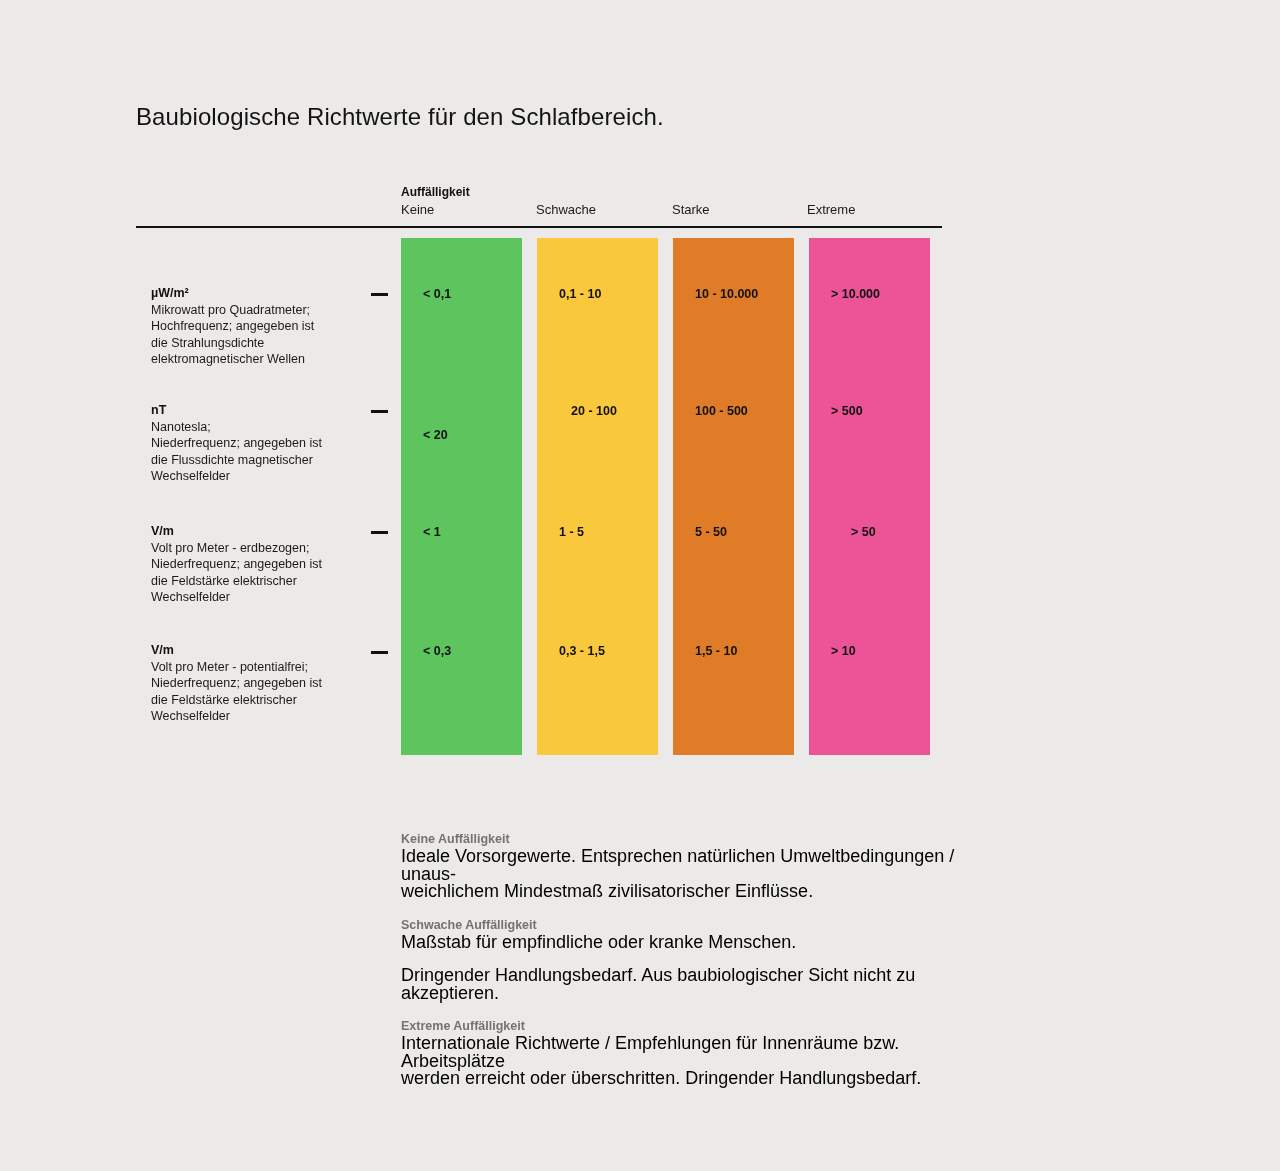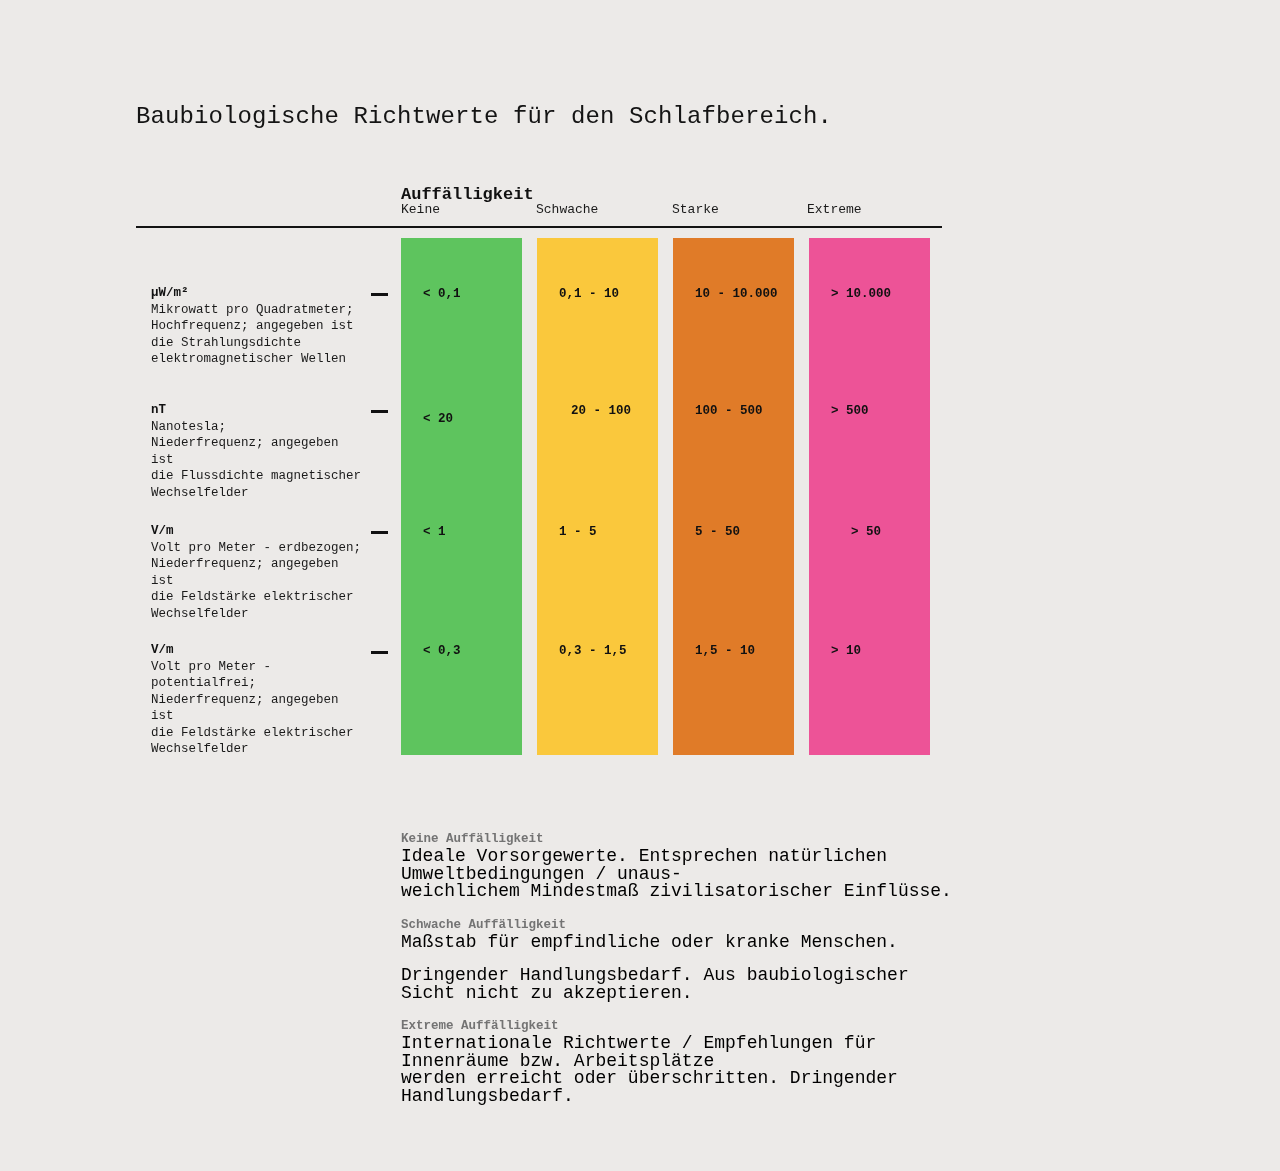--- a/index.html
+++ b/index.html
@@ -15,40 +15,39 @@
     position: relative;
     overflow: hidden;
   }
 
   .page {
     position: absolute;
     left: 0;
     top: 0;
     width: 1280px;
     height: 1171px;
-    font-family: Liberation Mono, monospace;
   }
 
   .title {
     position: absolute;
     left: 136px;
     top: 103px;
     font-size: 24px;
     font-weight: 400;
     letter-spacing: 0.1px;
     color: #141414;
     white-space: nowrap;
   }
 
   
   .header-group-label {
     position: absolute;
     left: 401px;
     top: 185px;
-    font-size: 17px;
+    font-size: 12px;
     font-weight: bold;
     color: #111;
   }
 
   .col-head {
     position: absolute;
     top: 202px;
     font-size: 13px;
     color: #1a1a1a;
   }
@@ -163,21 +162,21 @@
   <div class="value" style="left:831px; top:287px;">&gt; 10.000</div>
 
   <div class="row-label" style="top:402px;">
     <div class="row-unit">nT</div>
     <div class="row-desc" style="white-space:pre-line;">Nanotesla;
 Niederfrequenz; angegeben ist
 die Flussdichte magnetischer
 Wechselfelder</div>
   </div>
   <div class="row-dash" style="top:410px;"></div>
-  <div class="value" style="left:423px; top:412px;">&lt; 20</div>
+  <div class="value" style="left:423px; top:428px;">&lt; 20</div>
   <div class="value" style="left:571px; top:404px;text-align:center;">20 - 100</div>
   <div class="value" style="left:695px; top:404px;">100 - 500</div>
   <div class="value" style="left:831px; top:404px;">&gt; 500</div>
 
   <div class="row-label" style="top:523px;">
     <div class="row-unit">V/m</div>
     <div class="row-desc" style="white-space:pre-line;">Volt pro Meter - erdbezogen;
 Niederfrequenz; angegeben ist
 die Feldstärke elektrischer
 Wechselfelder</div>

